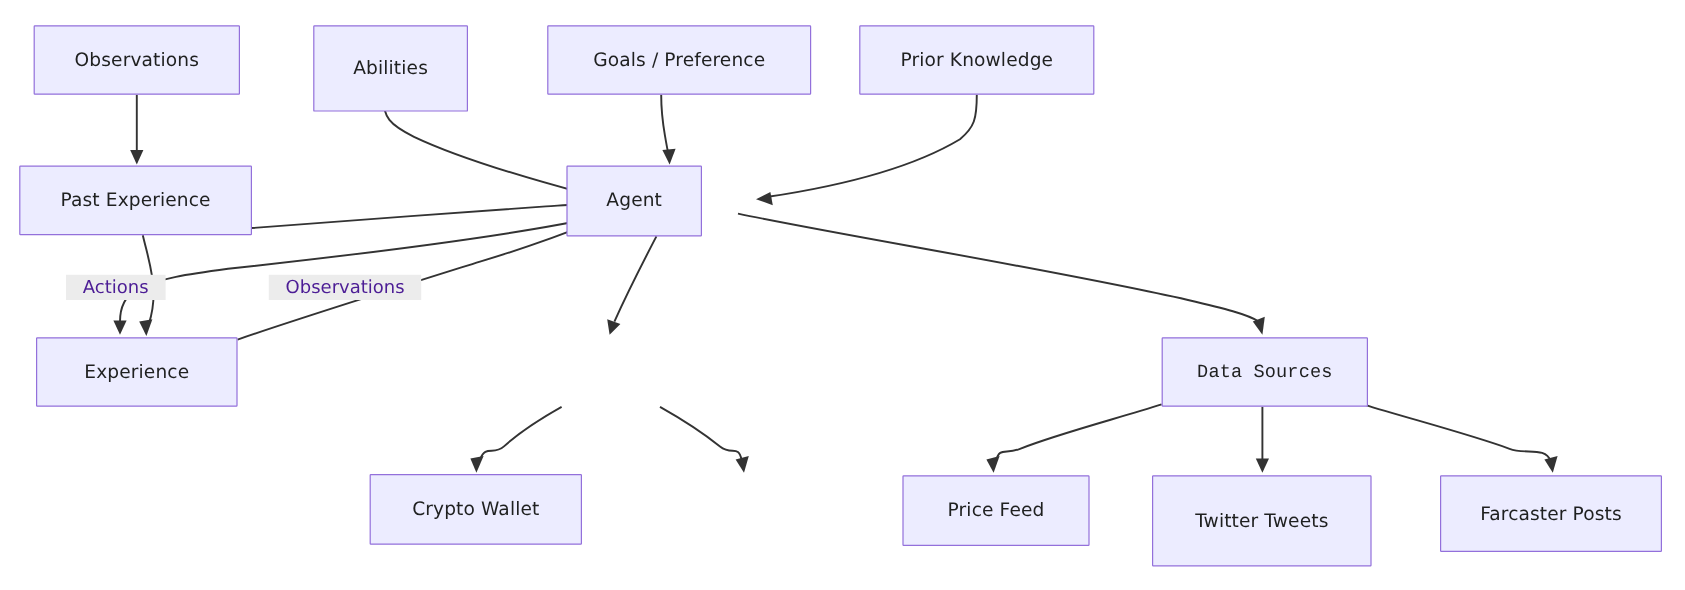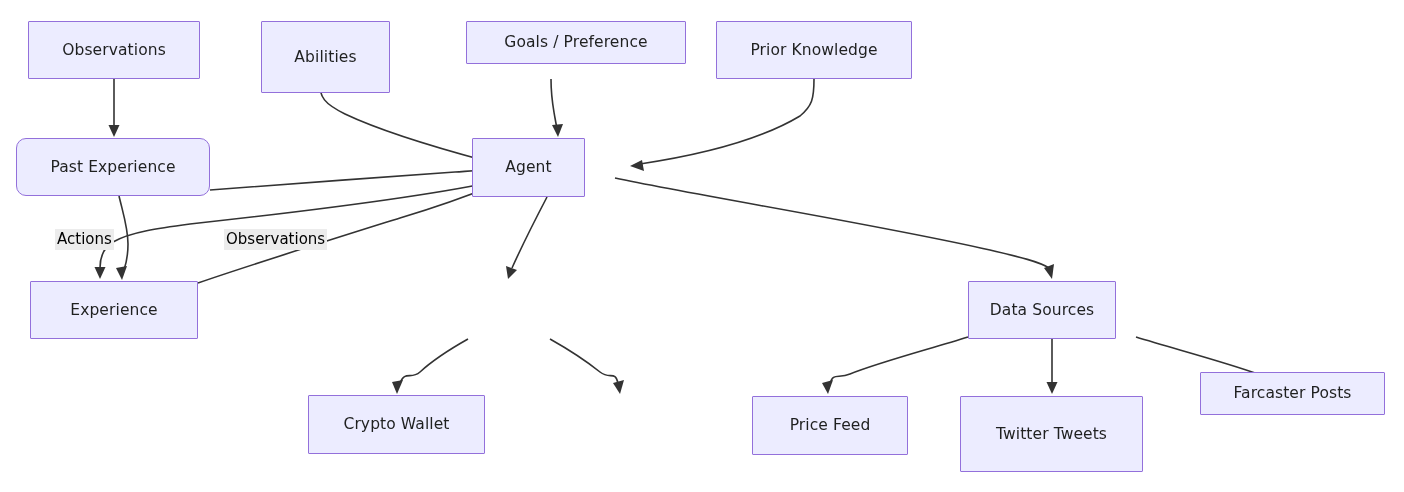--- a/index.html
+++ b/index.html
@@ -35,24 +35,24 @@
     color: #1f2020;
     font-size: 15.5px;
     line-height: 1.2;
     letter-spacing: 0.1px;
     white-space: nowrap;
     z-index: 2;
   }
   .edge-label {
     position: absolute;
     background: #ececec;
-    color: #000000;
+    color: #4c1d95;
     font-size: 15px;
     line-height: 1.25;
-    padding: 1px 2px;
+    padding: 1px 14px;
     white-space: nowrap;
     z-index: 3;
   }
   .edge-path {
     fill: none;
     stroke: #333333;
     stroke-width: 1.6px;
   }
   .arrow-head {
     fill: #333333;
@@ -144,59 +144,59 @@
   </svg>
 
   <div class="node" style="left:28px;top:21px;width:172px;height:58px;">
     <span>Observations</span>
   </div>
 
   <div class="node" style="left:261px;top:21px;width:129px;height:72px;">
     <span>Abilities</span>
   </div>
 
-  <div class="node" style="left:466px;top:21px;width:220px;height:43px;">
+  <div class="node" style="left:456px;top:21px;width:220px;height:58px;">
     <span>Goals / Preference</span>
   </div>
 
   <div class="node" style="left:716px;top:21px;width:196px;height:58px;text-align:center;">
     <span>Prior Knowledge</span>
   </div>
 
-  <div class="node" style="left:16px;top:138px;width:194px;height:58px;border-radius:10px;">
+  <div class="node" style="left:16px;top:138px;width:194px;height:58px;">
     <span>Past Experience</span>
   </div>
 
   <div class="node" style="left:472px;top:138px;width:113px;height:59px;">
     <span>Agent</span>
   </div>
 
   <div class="node" style="left:30px;top:281px;width:168px;height:58px;">
     <span>Experience</span>
   </div>
 
 
-  <div class="node" style="left:968px;top:281px;width:148px;height:58px;">
+  <div class="node" style="left:968px;top:281px;width:172px;height:58px;font-family:Liberation Mono, monospace;">
     <span>Data Sources</span>
   </div>
 
   <div class="node" style="left:308px;top:395px;width:177px;height:59px;">
     <span>Crypto Wallet</span>
   </div>
 
 
   <div class="node" style="left:752px;top:396px;width:156px;height:59px;">
     <span>Price Feed</span>
   </div>
 
   <div class="node" style="left:960px;top:396px;width:183px;height:76px;">
     <span>Twitter Tweets</span>
   </div>
 
-  <div class="node" style="left:1200px;top:372px;width:185px;height:43px;">
+  <div class="node" style="left:1200px;top:396px;width:185px;height:64px;">
     <span>Farcaster Posts</span>
   </div>
 
   <div class="edge-label" style="left:55px;top:229px;">Actions</div>
 
   <div class="edge-label" style="left:224px;top:229px;">Observations</div>
 
 </div>
 
 </body></html>

